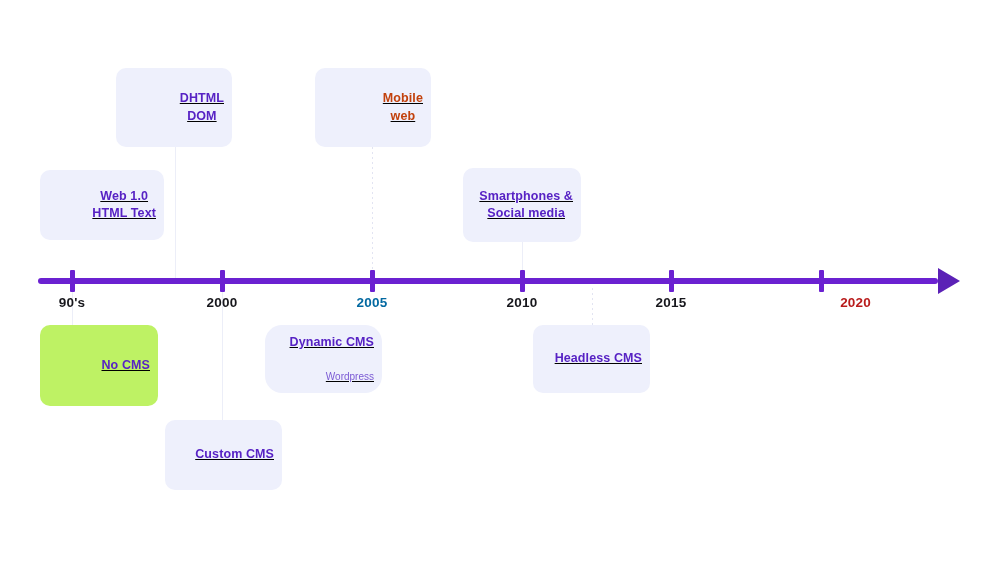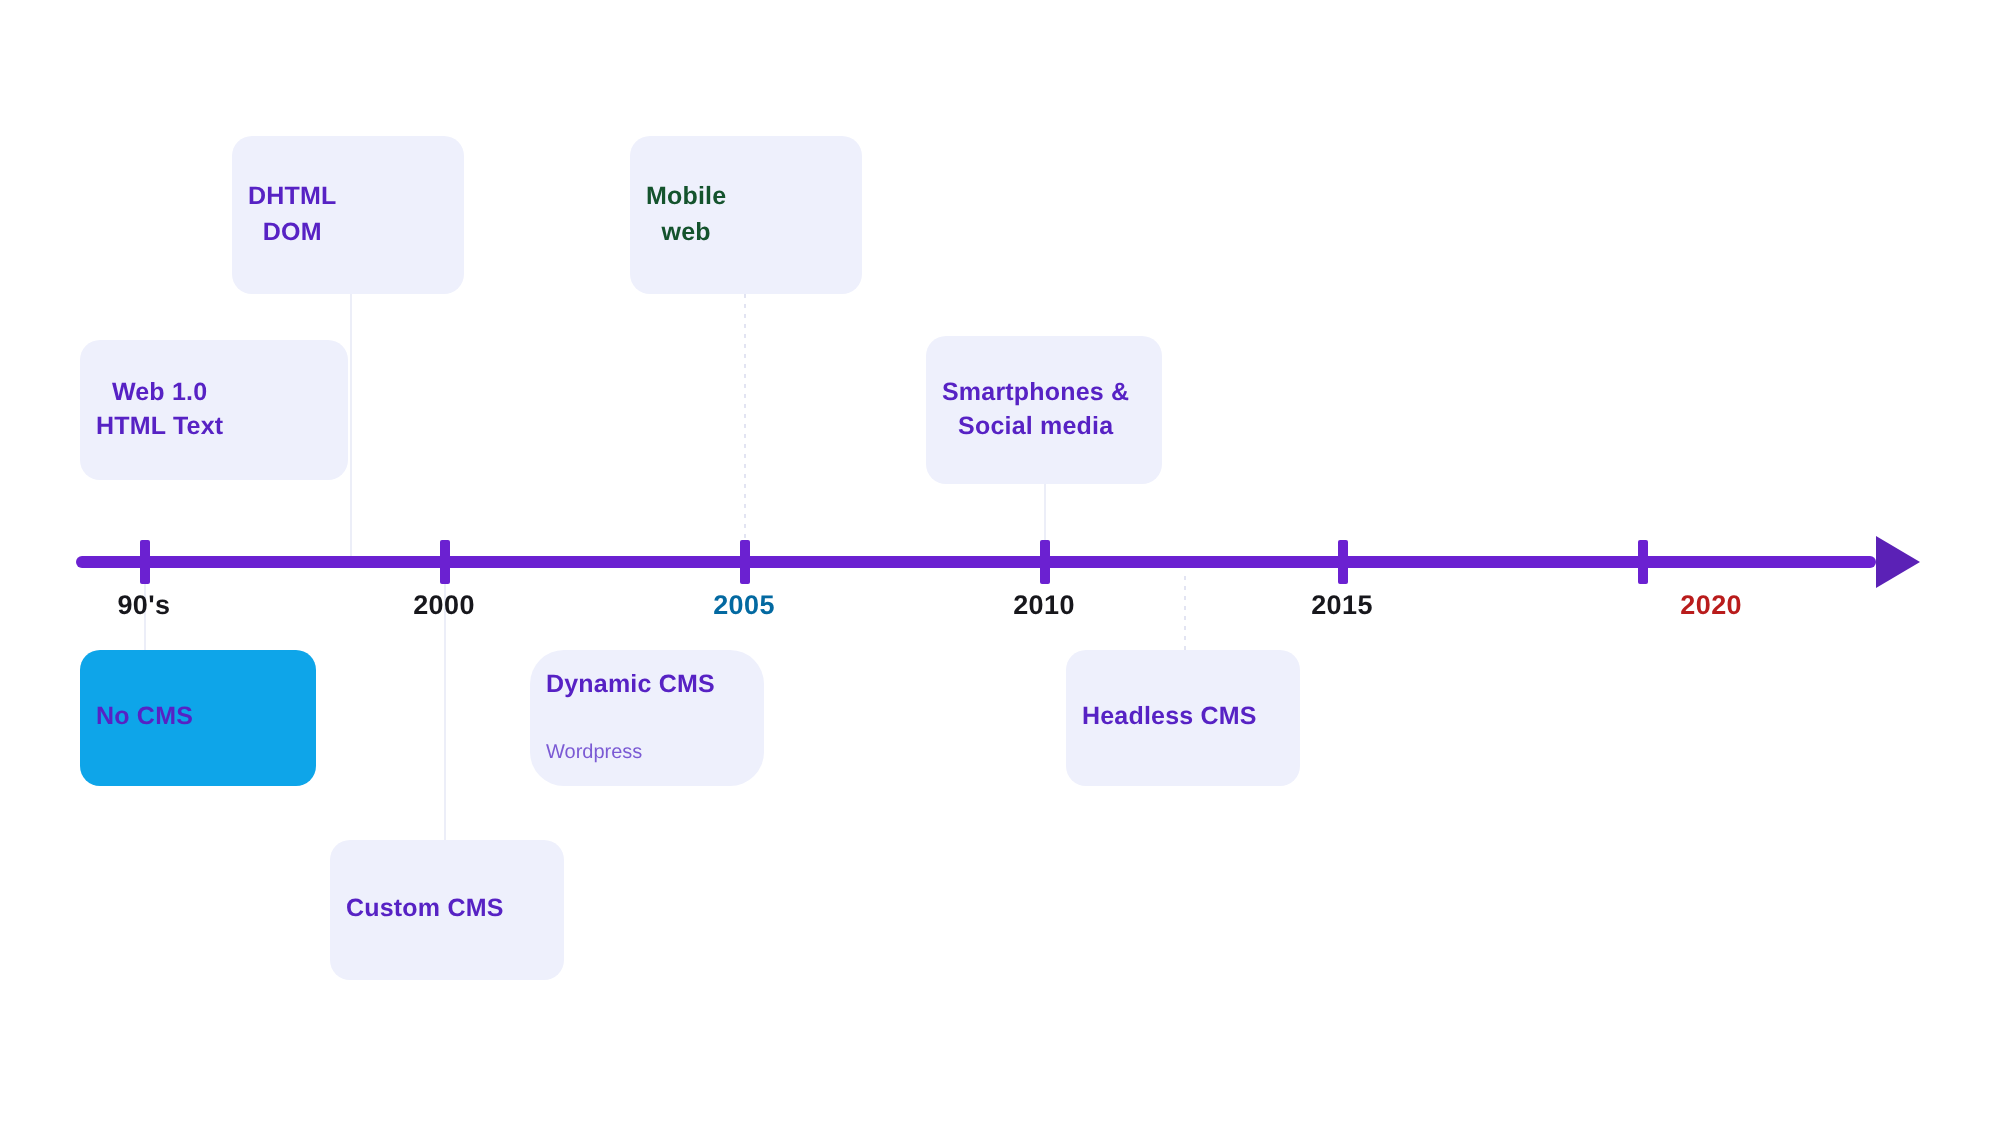--- a/index.html
+++ b/index.html
@@ -49,25 +49,26 @@
     background-repeat:repeat-y;
   }
 
   
   .card{
     position:absolute;
     background:#eef0fc;
     border-radius:10px;
     display:flex;
     flex-direction:column;
-    align-items:flex-start;
+    align-items:flex-end;
     justify-content:center;
     text-align:center;
     box-sizing:border-box;
     padding:4px 8px;
+    text-decoration:underline;
   }
   .card .title{
     font-size:12.5px;
     font-weight:bold;
     color:#5722c4;
     line-height:1.38;
     letter-spacing:.1px;
     white-space:pre-line;
   }
   .card .sub{
@@ -108,35 +109,35 @@
       <div class="year-label" style="left: 621px; top: 295px; width: 100px; color: rgb(23, 23, 28);">2015</div>
       <div class="tick" style="left: 819px; top: 270px; background: rgb(107, 33, 209);"></div>
       <div class="year-label" style="left: 771px; top: 295px; width: 100px; color: #b91c1c; text-align: right;">2020</div>
     </div>
 
   <div id="card-layer-above">
       <div class="card" style="left: 116px; top: 68px; width: 116px; height: 79px; background: rgb(238, 240, 252);">
         <div class="title" style="color: rgb(87, 34, 196);">DHTML
 DOM</div>
       </div>
-      <div class="card" style="left: 40px; top: 170px; width: 134px; height: 70px; background: rgb(238, 240, 252);">
+      <div class="card" style="left: 40px; top: 170px; width: 124px; height: 70px; background: rgb(238, 240, 252);">
         <div class="title" style="color: rgb(87, 34, 196);">Web 1.0
 HTML Text</div>
       </div>
       <div class="card" style="left: 315px; top: 68px; width: 116px; height: 79px; background: rgb(238, 240, 252);">
-        <div class="title" style="color: #14532d;">Mobile
+        <div class="title" style="color: #c2410c;">Mobile
 web</div>
       </div>
       <div class="card" style="left: 463px; top: 168px; width: 118px; height: 74px; background: rgb(238, 240, 252);">
         <div class="title" style="color: rgb(87, 34, 196);">Smartphones &amp;
 Social media</div>
       </div>
     </div>
   <div id="card-layer-below">
-      <div class="card" style="left: 40px; top: 325px; width: 118px; height: 68px; background: #0ea5e9;">
+      <div class="card" style="left: 40px; top: 325px; width: 118px; height: 81px; background: #bef264;">
         <div class="title" style="color: rgb(87, 34, 196);">No CMS</div>
       </div>
       <div class="card" style="left: 265px; top: 325px; width: 117px; height: 68px; background: rgb(238, 240, 252); border-radius: 17px;">
         <div class="title" style="color: rgb(87, 34, 196);">Dynamic CMS</div>
         <div class="sub">Wordpress</div>
       </div>
       <div class="card" style="left: 533px; top: 325px; width: 117px; height: 68px; background: rgb(238, 240, 252);">
         <div class="title" style="color: rgb(87, 34, 196);">Headless CMS</div>
       </div>
       <div class="card" style="left: 165px; top: 420px; width: 117px; height: 70px; background: rgb(238, 240, 252);">

